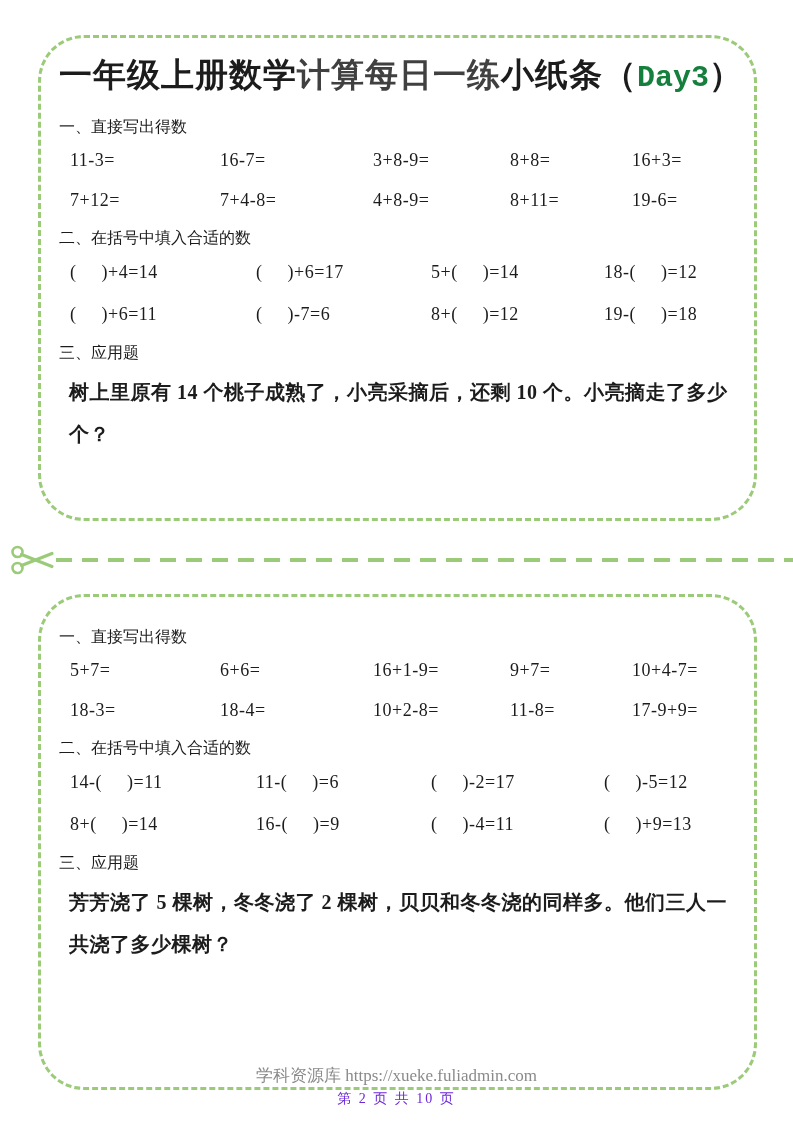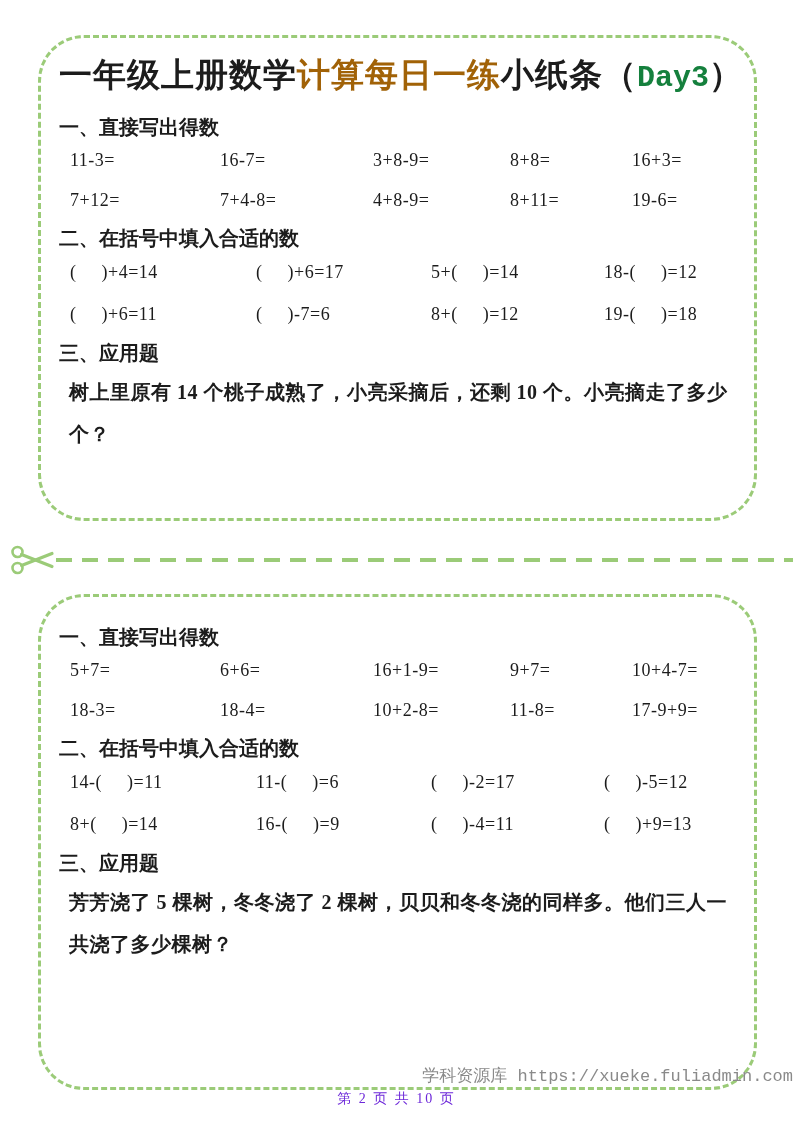--- a/index.html
+++ b/index.html
@@ -28,31 +28,31 @@
   .card.two{top:594px;height:496px;}
 
   .card-title{
     text-align:center;
     font-size:33px;
     font-weight:bold;
     letter-spacing:1px;
     line-height:46px;
     white-space:nowrap;
   }
-  .card-title .red{color:#a16207;}
+  .card-title .red{color:#404040;}
   .card-title .day{
     color:#15803d;
     font-family:"Liberation Mono","DejaVu Sans Mono",monospace;
     font-size:30px;
     letter-spacing:0;
   }
 
   .sec-label{
-    font-size:20px;
-    font-weight:bold;
+    font-size:16px;
+    font-weight:normal;
     margin-top:13px;
     line-height:26px;
   }
   .sec-label.tight{margin-top:5px;}
 
   .eq-row{
     display:grid;
     margin-left:11px;
     align-items:center;
     height:40px;
@@ -84,22 +84,22 @@
   .scissors{
     position:absolute;
     top:543px;left:10px;
     width:46px;height:34px;
   }
 
   
   .footer-site{
     position:absolute;
     top:1064px;left:0;right:0;
-    text-align:right;
-    font-family:Liberation Mono, monospace;
+    text-align:center;
+    font-family:Liberation Serif, serif;
     font-size:17px;
     color:#8a8a8a;
     z-index:3;
   }
   .footer-page{
     position:absolute;
     top:1090px;left:0;right:0;
     text-align:center;
     font-size:14px;
     color:#6d28d9;

